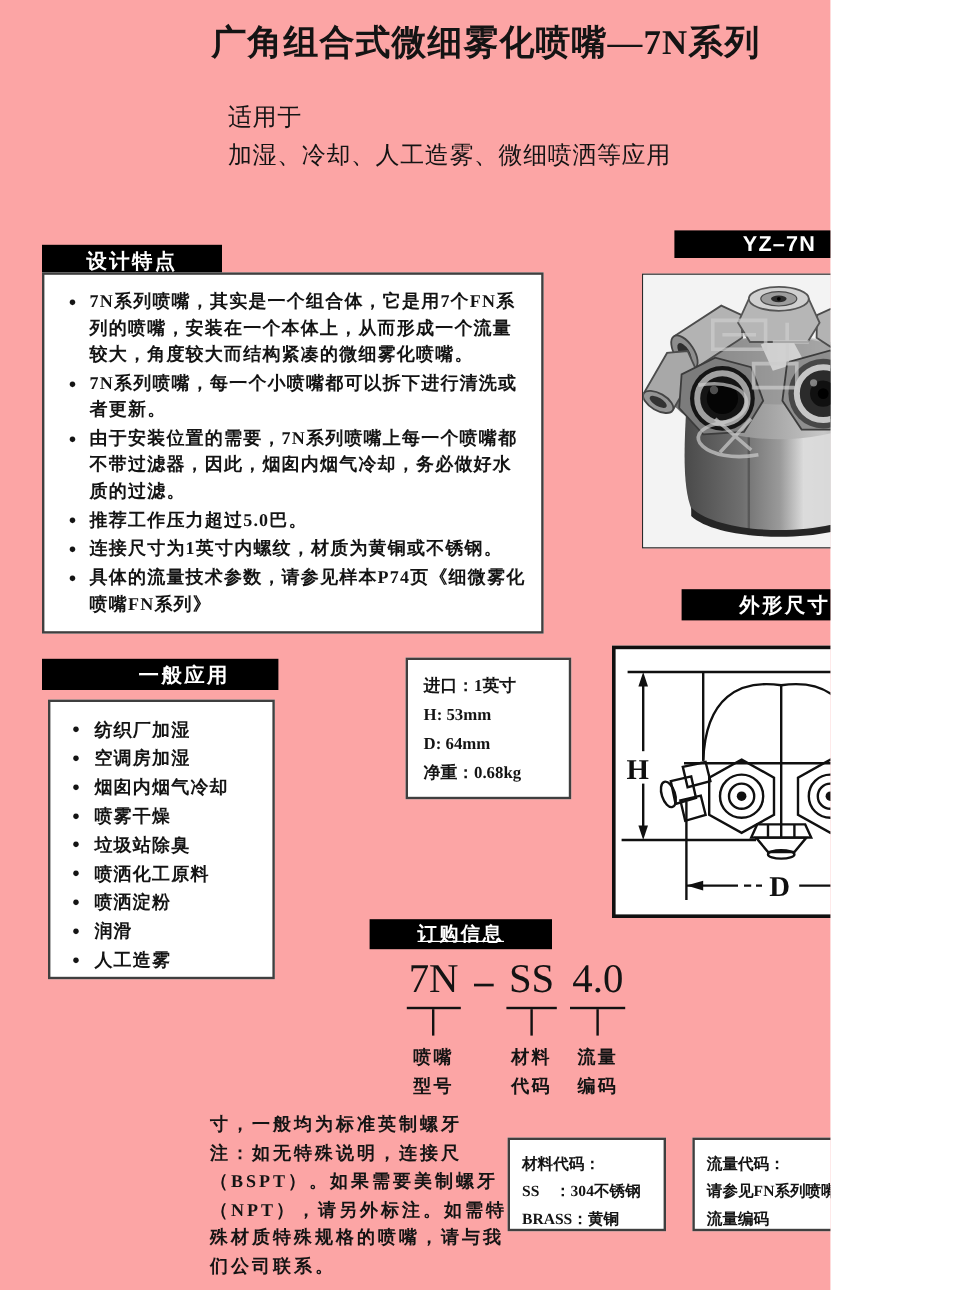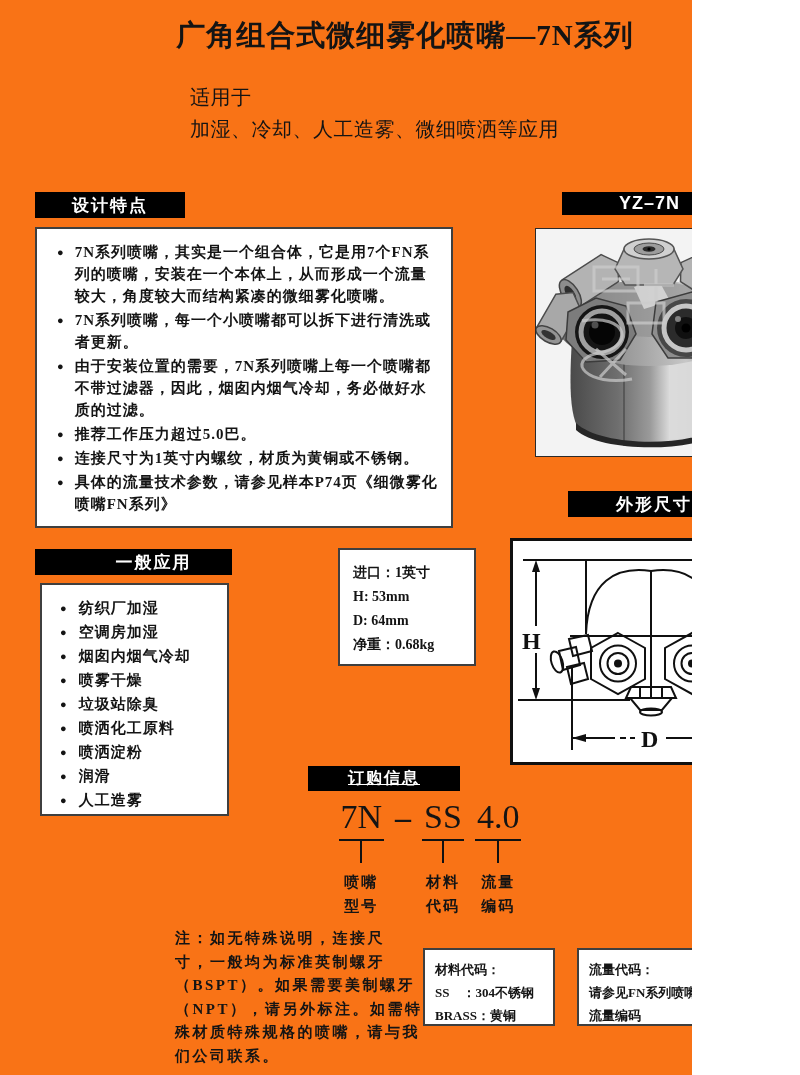--- a/index.html
+++ b/index.html
@@ -1,27 +1,27 @@
 <!DOCTYPE html>
 <html><head>
 <meta charset="utf-8">
 <style>
   html,body{margin:0;padding:0;background:#fff;}
-  .page{position:relative;width:692px;height:1075px;background:#f97316;overflow:hidden;
+  .page{position:relative;width:692px;height:1075px;background:#fca5a5;overflow:hidden;
         font-family:"Liberation Serif","DejaVu Serif",serif;color:#141414;}
 
   .title{position:absolute;left:10px;top:16px;width:790px;margin:0;text-align:center;
          font-size:29px;font-weight:700;letter-spacing:1px;}
   .sub{position:absolute;left:190px;font-size:20px;letter-spacing:0.5px;}
   .sub1{top:84px;}
   .sub2{top:116px;}
 
   .bar{position:absolute;background:#000;color:#fff;display:flex;align-items:center;justify-content:center;
        font-family:"Liberation Sans","DejaVu Sans",sans-serif;font-weight:700;font-size:17px;letter-spacing:2px;}
-  .bar-design{left:35px;top:192px;width:150px;height:26px;}
+  .bar-design{left:35px;top:204px;width:150px;height:26px;}
   .bar-yz{left:562px;top:192px;width:175px;height:23px;font-size:18px;letter-spacing:1px;}
   .bar-dims{left:568px;top:491px;width:172px;height:26px;}
   .bar-apps{left:35px;top:549px;width:157px;height:26px;padding-left:40px;}
   .bar-order{left:308px;top:766px;width:152px;height:25px;font-size:16px;text-decoration:underline;}
 
   .box{position:absolute;border:2px solid #3f3f3f;background:#fff;box-sizing:border-box;}
   .features-box{left:35px;top:227px;width:418px;height:301px;padding:12px 10px 0 20px;}
   .fitem{display:flex;gap:11px;margin-bottom:2px;}
   .fitem .dot{font-size:11px;line-height:22px;flex:none;}
   .fitem .ftext{font-size:15px;line-height:22px;letter-spacing:1px;font-weight:600;}
@@ -305,22 +305,22 @@
       <div class="big">4.0</div>
       <div class="tick"></div>
       <div class="lbl">
         <div>流量</div>
         <div>编码</div>
       </div>
     </div>
   </div>
 
   <div class="note">
+    <div class="note-line">寸，一般均为标准英制螺牙</div>
     <div class="note-line">注：如无特殊说明，连接尺</div>
-    <div class="note-line">寸，一般均为标准英制螺牙</div>
     <div class="note-line">（BSPT）。如果需要美制螺牙</div>
     <div class="note-line">（NPT），请另外标注。如需特</div>
     <div class="note-line">殊材质特殊规格的喷嘴，请与我</div>
     <div class="note-line">们公司联系。</div>
   </div>
 
   <div class="box code-box mat-box">
     <div class="box-line">材料代码：</div>
     <div class="box-line">SS    ：304不锈钢</div>
     <div class="box-line">BRASS：黄铜</div>

